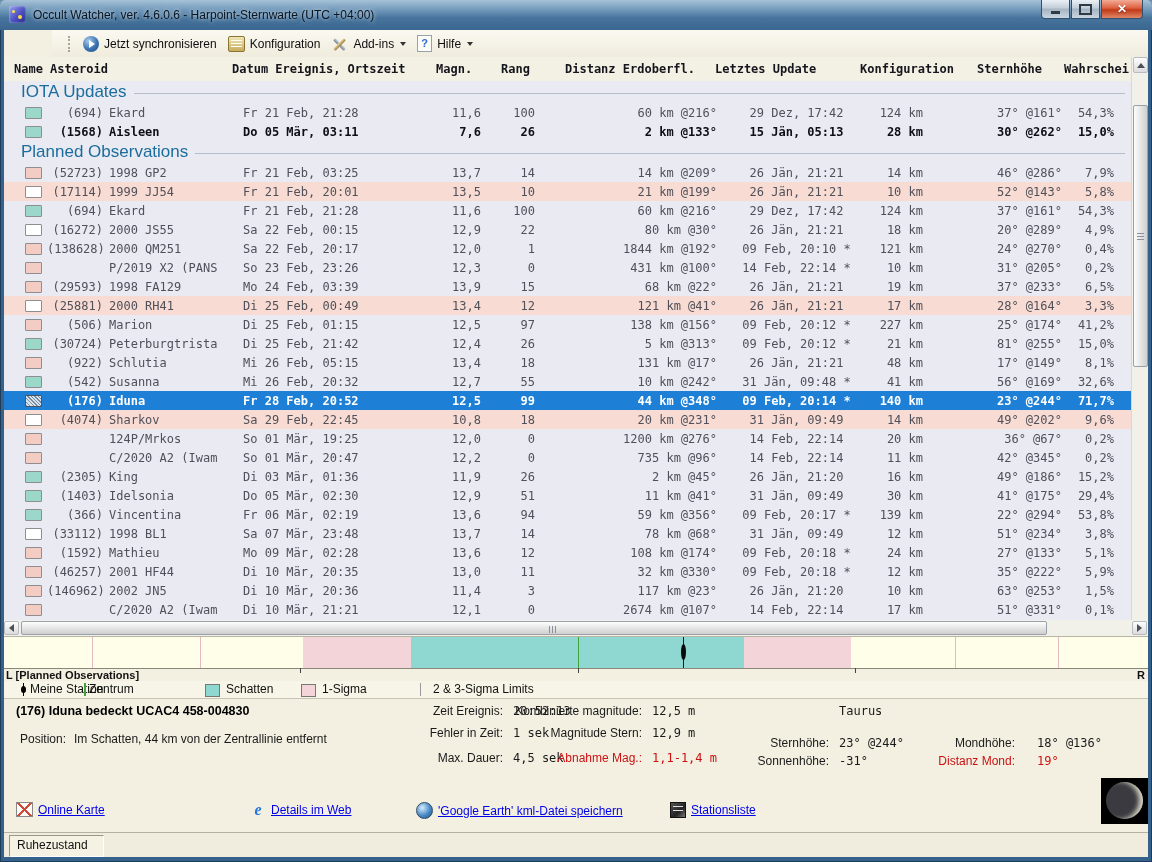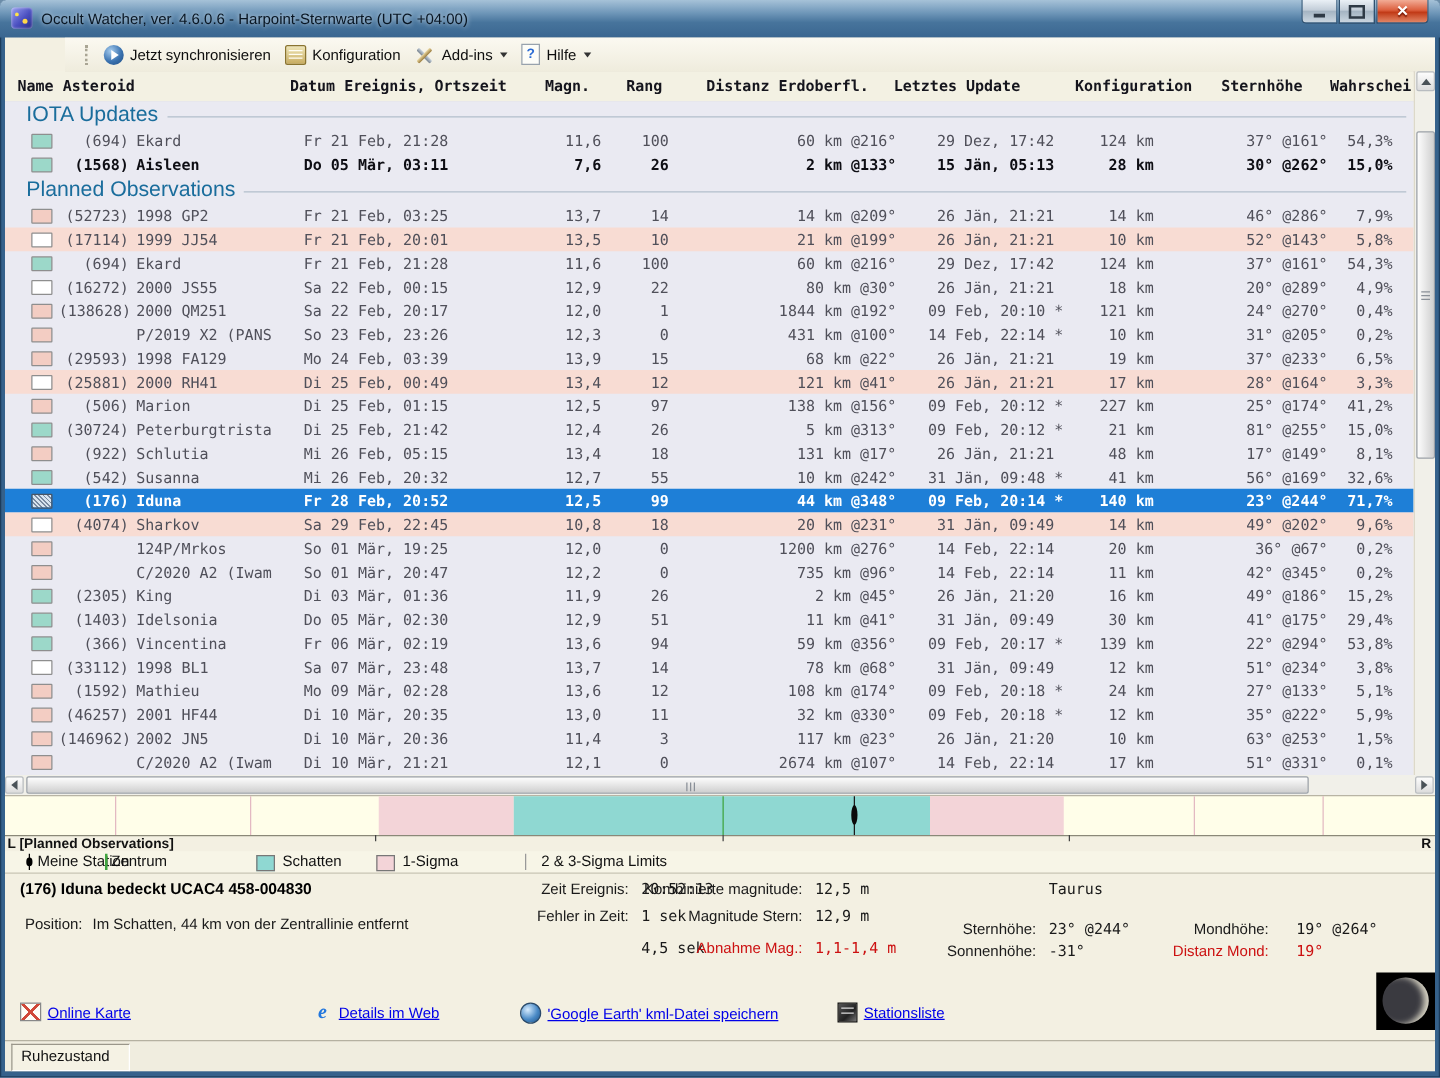--- a/index.html
+++ b/index.html
@@ -298,34 +298,35 @@
 
     <div class="details" id="details">
       <div class="d-title">(176) Iduna bedeckt UCAC4 458-004830</div>
       <div class="d-pos">
         <span>Position:</span><span class="v">Im Schatten, 44 km von der Zentrallinie entfernt</span>
       </div>
     <span class="d-label" style="width: 499px; top: 6px;">Zeit Ereignis:</span>
         <span class="d-value" style="left: 509px; top: 6px;">20:52:13</span>
         <span class="d-label" style="width: 499px; top: 28px;">Fehler in Zeit:</span>
         <span class="d-value" style="left: 509px; top: 28px;">1 sek</span>
+        <span class="d-label" style="width: 499px; top: 53px;">Max. Dauer:</span>
         <span class="d-value" style="left: 509px; top: 53px;">4,5 sek</span>
         <span class="d-label" style="width: 638px; top: 6px;">Kombinierte magnitude:</span>
         <span class="d-value" style="left: 648px; top: 6px;">12,5 m</span>
         <span class="d-label" style="width: 638px; top: 28px;">Magnitude Stern:</span>
         <span class="d-value" style="left: 648px; top: 28px;">12,9 m</span>
         <span class="d-label red" style="width: 638px; top: 53px;">Abnahme Mag.:</span>
         <span class="d-value red" style="left: 648px; top: 53px;">1,1-1,4 m</span>
         <span class="d-value" style="left: 835px; top: 6px;">Taurus</span>
         <span class="d-label" style="width: 825px; top: 38px;">Sternhöhe:</span>
         <span class="d-value" style="left: 835px; top: 38px;">23° @244°</span>
         <span class="d-label" style="width: 825px; top: 56px;">Sonnenhöhe:</span>
         <span class="d-value" style="left: 835px; top: 56px;">-31°</span>
         <span class="d-label" style="width: 1011px; top: 38px;">Mondhöhe:</span>
-        <span class="d-value" style="left: 1033px; top: 38px;">19° @264°</span>
+        <span class="d-value" style="left: 1033px; top: 38px;">18° @136°</span>
         <span class="d-label red" style="width: 1011px; top: 56px;">Distanz Mond:</span>
         <span class="d-value red" style="left: 1033px; top: 56px;">19°</span>
       </div>
 
     <div class="links" id="links">
         <div class="link" style="left: 12px;">
           <span class="icon-map"></span>
           <span class="lk-text">Online Karte</span>
         </div>
         <div class="link" style="left: 246px;">

